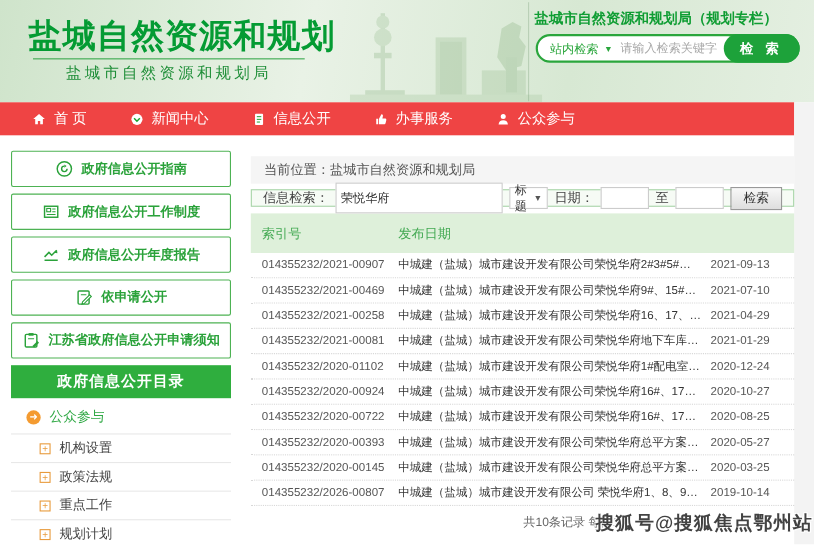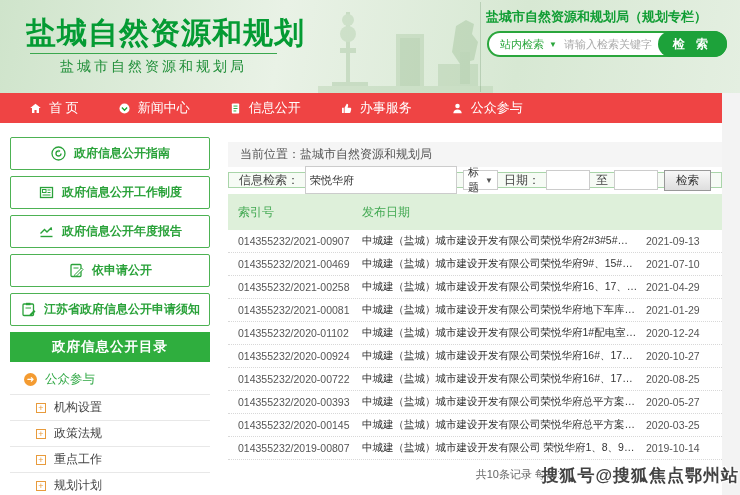--- a/index.html
+++ b/index.html
@@ -346,21 +346,21 @@
       <span class="cell-index">014355232/2020-00393</span>
       <span class="cell-name">中城建（盐城）城市建设开发有限公司荣悦华府总平方案调整批后公告</span>
       <span class="cell-date">2020-05-27</span>
     </div>
     <div class="trow">
       <span class="cell-index">014355232/2020-00145</span>
       <span class="cell-name">中城建（盐城）城市建设开发有限公司荣悦华府总平方案调整</span>
       <span class="cell-date">2020-03-25</span>
     </div>
     <div class="trow">
-      <span class="cell-index">014355232/2019-00807</span>
+      <span class="cell-index">014355232/2026-00807</span>
       <span class="cell-name">中城建（盐城）城市建设开发有限公司 荣悦华府1、8、9#配电房补发 ...</span>
       <span class="cell-date">2019-10-14</span>
     </div>
   </div>
 
   <div class="record-info">共10条记录 每页18</div>
 </div>
 
 <div class="watermark">搜狐号@搜狐焦点鄂州站</div>
 

